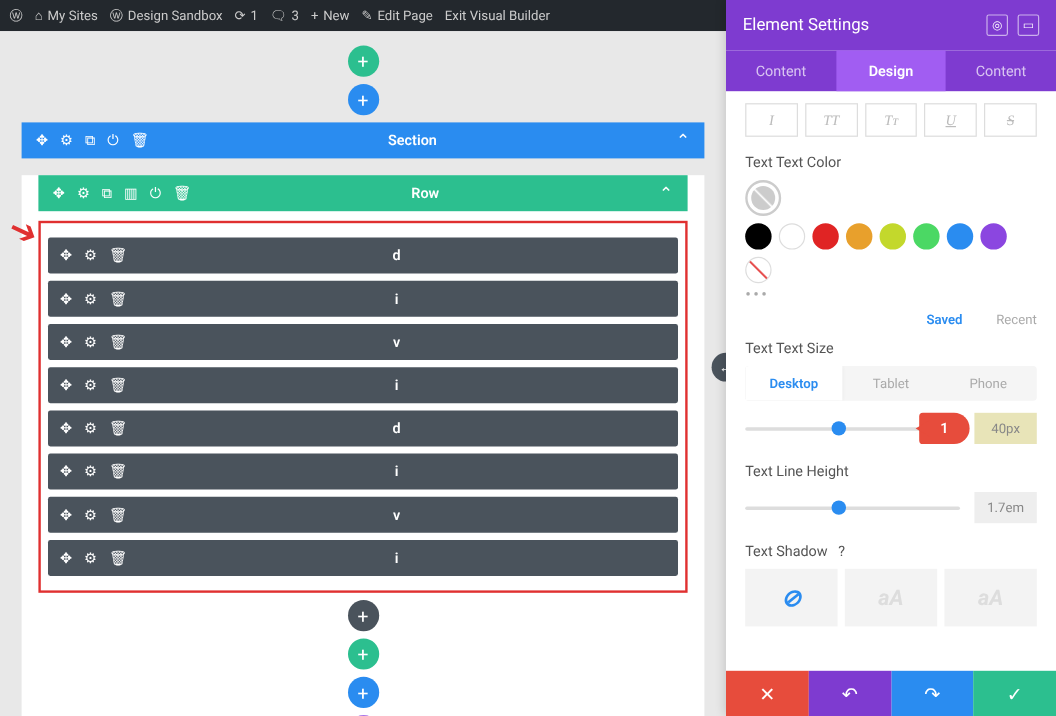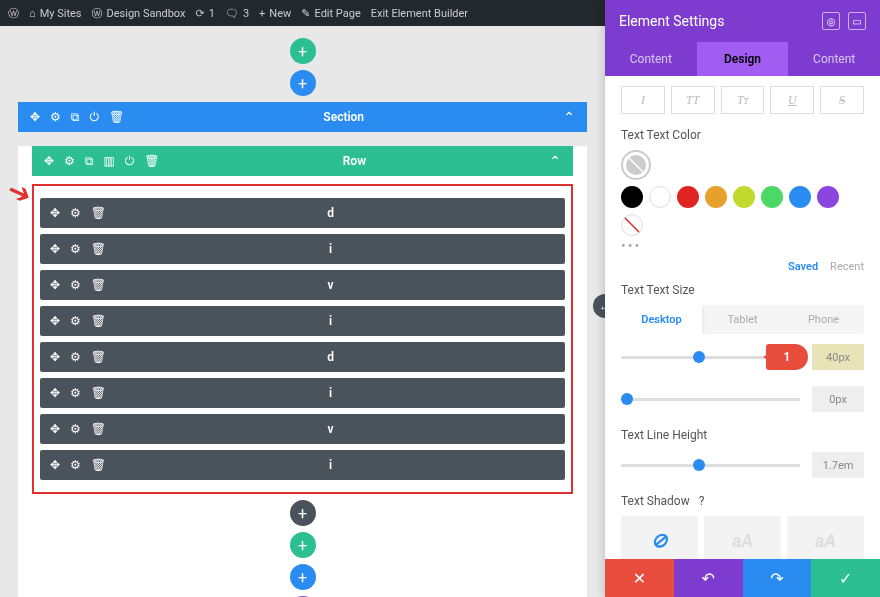--- a/index.html
+++ b/index.html
@@ -23,31 +23,31 @@
 .mod{background:#4a535c;height:30px;display:flex;align-items:center;color:#fff;font-size:12px;margin:6px 0;padding:0 10px;border-radius:2px}
 .mod .micons{display:flex;gap:10px}
 .mod .mttl{flex:1;text-align:center;font-weight:600}
 .arrow{position:absolute;left:8px;top:150px;color:#e03030;font-size:28px;transform:rotate(25deg)}
 .panel{position:absolute;right:0;top:0;width:275px;height:597px;background:#fff;display:flex;flex-direction:column;box-shadow:-2px 0 8px rgba(0,0,0,.15)}
 .phead{background:#7e3bd0;color:#fff;height:42px;display:flex;align-items:center;padding:0 14px;font-weight:400;font-size:14px}
 .phead .sp{flex:1}
 .phead .hicon{width:18px;height:18px;border:1px solid rgba(255,255,255,.6);margin-left:8px;display:flex;align-items:center;justify-content:center;font-size:10px;border-radius:2px}
 .ptabs{background:#7e3bd0;display:flex;height:34px}
 .ptab{flex:1;color:rgba(255,255,255,.7);font-size:12px;display:flex;align-items:center;justify-content:center;cursor:pointer}
-.ptab.active{background:#a15df2;color:#000000;font-weight:600}
+.ptab.active{background:#a15df2;color:#ffffff;font-weight:600}
 .pbody{flex:1;overflow-y:auto;padding:10px 16px;font-size:12px;color:#666}
 .pbody::-webkit-scrollbar{width:6px}.pbody::-webkit-scrollbar-thumb{background:#555}
 .fmtrow{display:flex;gap:6px;margin-bottom:14px}
 .fmtbtn{flex:1;border:1px solid #ddd;height:28px;display:flex;align-items:center;justify-content:center;color:#bbb;font-style:italic;font-family:serif}
 .lbl{color:#555;font-size:12px;margin:10px 0 8px}
 .swatches{display:flex;gap:6px;flex-wrap:wrap;align-items:center}
 .sw{width:22px;height:22px;border-radius:50%;cursor:pointer}
 .sw.ring{border:2px solid #ccc;padding:3px;width:30px;height:30px}
 .sw.ring .inner{background:linear-gradient(45deg,#ccc 45%,#fff 50%,#ccc 55%);width:100%;height:100%;border-radius:50%}
-.savedrow{display:flex;justify-content:flex-end;gap:12px;font-size:11px;margin-top:6px}
+.savedrow{display:flex;justify-content:flex-end;gap:28px;font-size:11px;margin-top:6px}
 .savedrow .saved{color:#2a8cf0;font-weight:600}
 .savedrow .recent{color:#aaa}
 .dots{color:#aaa;letter-spacing:2px;font-size:14px;margin-top:2px}
 .devtabs{display:flex;background:#f5f5f5;border-radius:3px;overflow:hidden;margin:8px 0}
 .devtab{flex:1;text-align:center;padding:8px 0;font-size:11px;color:#aaa;cursor:pointer}
 .devtab.active{background:#fff;color:#2a8cf0;font-weight:600;box-shadow:0 0 4px rgba(0,0,0,.1)}
 .sliderrow{display:flex;align-items:center;gap:12px;margin:10px 0 16px}
 .track{flex:1;height:3px;background:#ddd;position:relative;border-radius:2px}
 .thumb{width:12px;height:12px;background:#2a8cf0;border-radius:50%;position:absolute;top:-5px}
 .valbox{width:52px;height:26px;background:#eee;display:flex;align-items:center;justify-content:center;font-size:11px;color:#888}
@@ -66,21 +66,21 @@
 <body>
 
 <div class="adminbar">
   <span class="item">ⓦ</span>
   <span class="item">⌂ <span>My Sites</span></span>
   <span class="item">ⓦ <span>Design Sandbox</span></span>
   <span class="item">⟳ <span>1</span></span>
   <span class="item">🗨 <span>3</span></span>
   <span class="item">+ <span>New</span></span>
   <span class="item">✎ <span>Edit Page</span></span>
-  <span class="item">Exit Element Builder</span>
+  <span class="item">Exit Visual Builder</span>
   <span class="grow"></span>
   <span class="item">
       <span>Howdy, etdev</span> 
       <span class="star">★</span>
     </span>
   <span class="item">🔍</span>
 </div>
 
 <div class="canvas">
   <div class="addbtn g">+</div>
@@ -242,26 +242,20 @@
       <div class="devtab">Phone</div>
     </div>
     <div class="sliderrow" style="position:relative">
       <div class="track">
           <div class="thumb" style="left:40%"></div>
         </div>
       <div class="valbox hl">40px</div>
       <div class="callout" style="right:56px;top:0">1</div>
     </div>
 
-    <div class="sliderrow">
-      <div class="track">
-          <div class="thumb" style="left:0"></div>
-        </div>
-      <div class="valbox">0px</div>
-    </div>
 
     <div class="lbl">Text Line Height</div>
     <div class="sliderrow">
       <div class="track">
           <div class="thumb" style="left:40%"></div>
         </div>
       <div class="valbox">1.7em</div>
     </div>
 
     <div class="lbl"><span>Text Shadow</span> &nbsp; <span>?</span></div>

